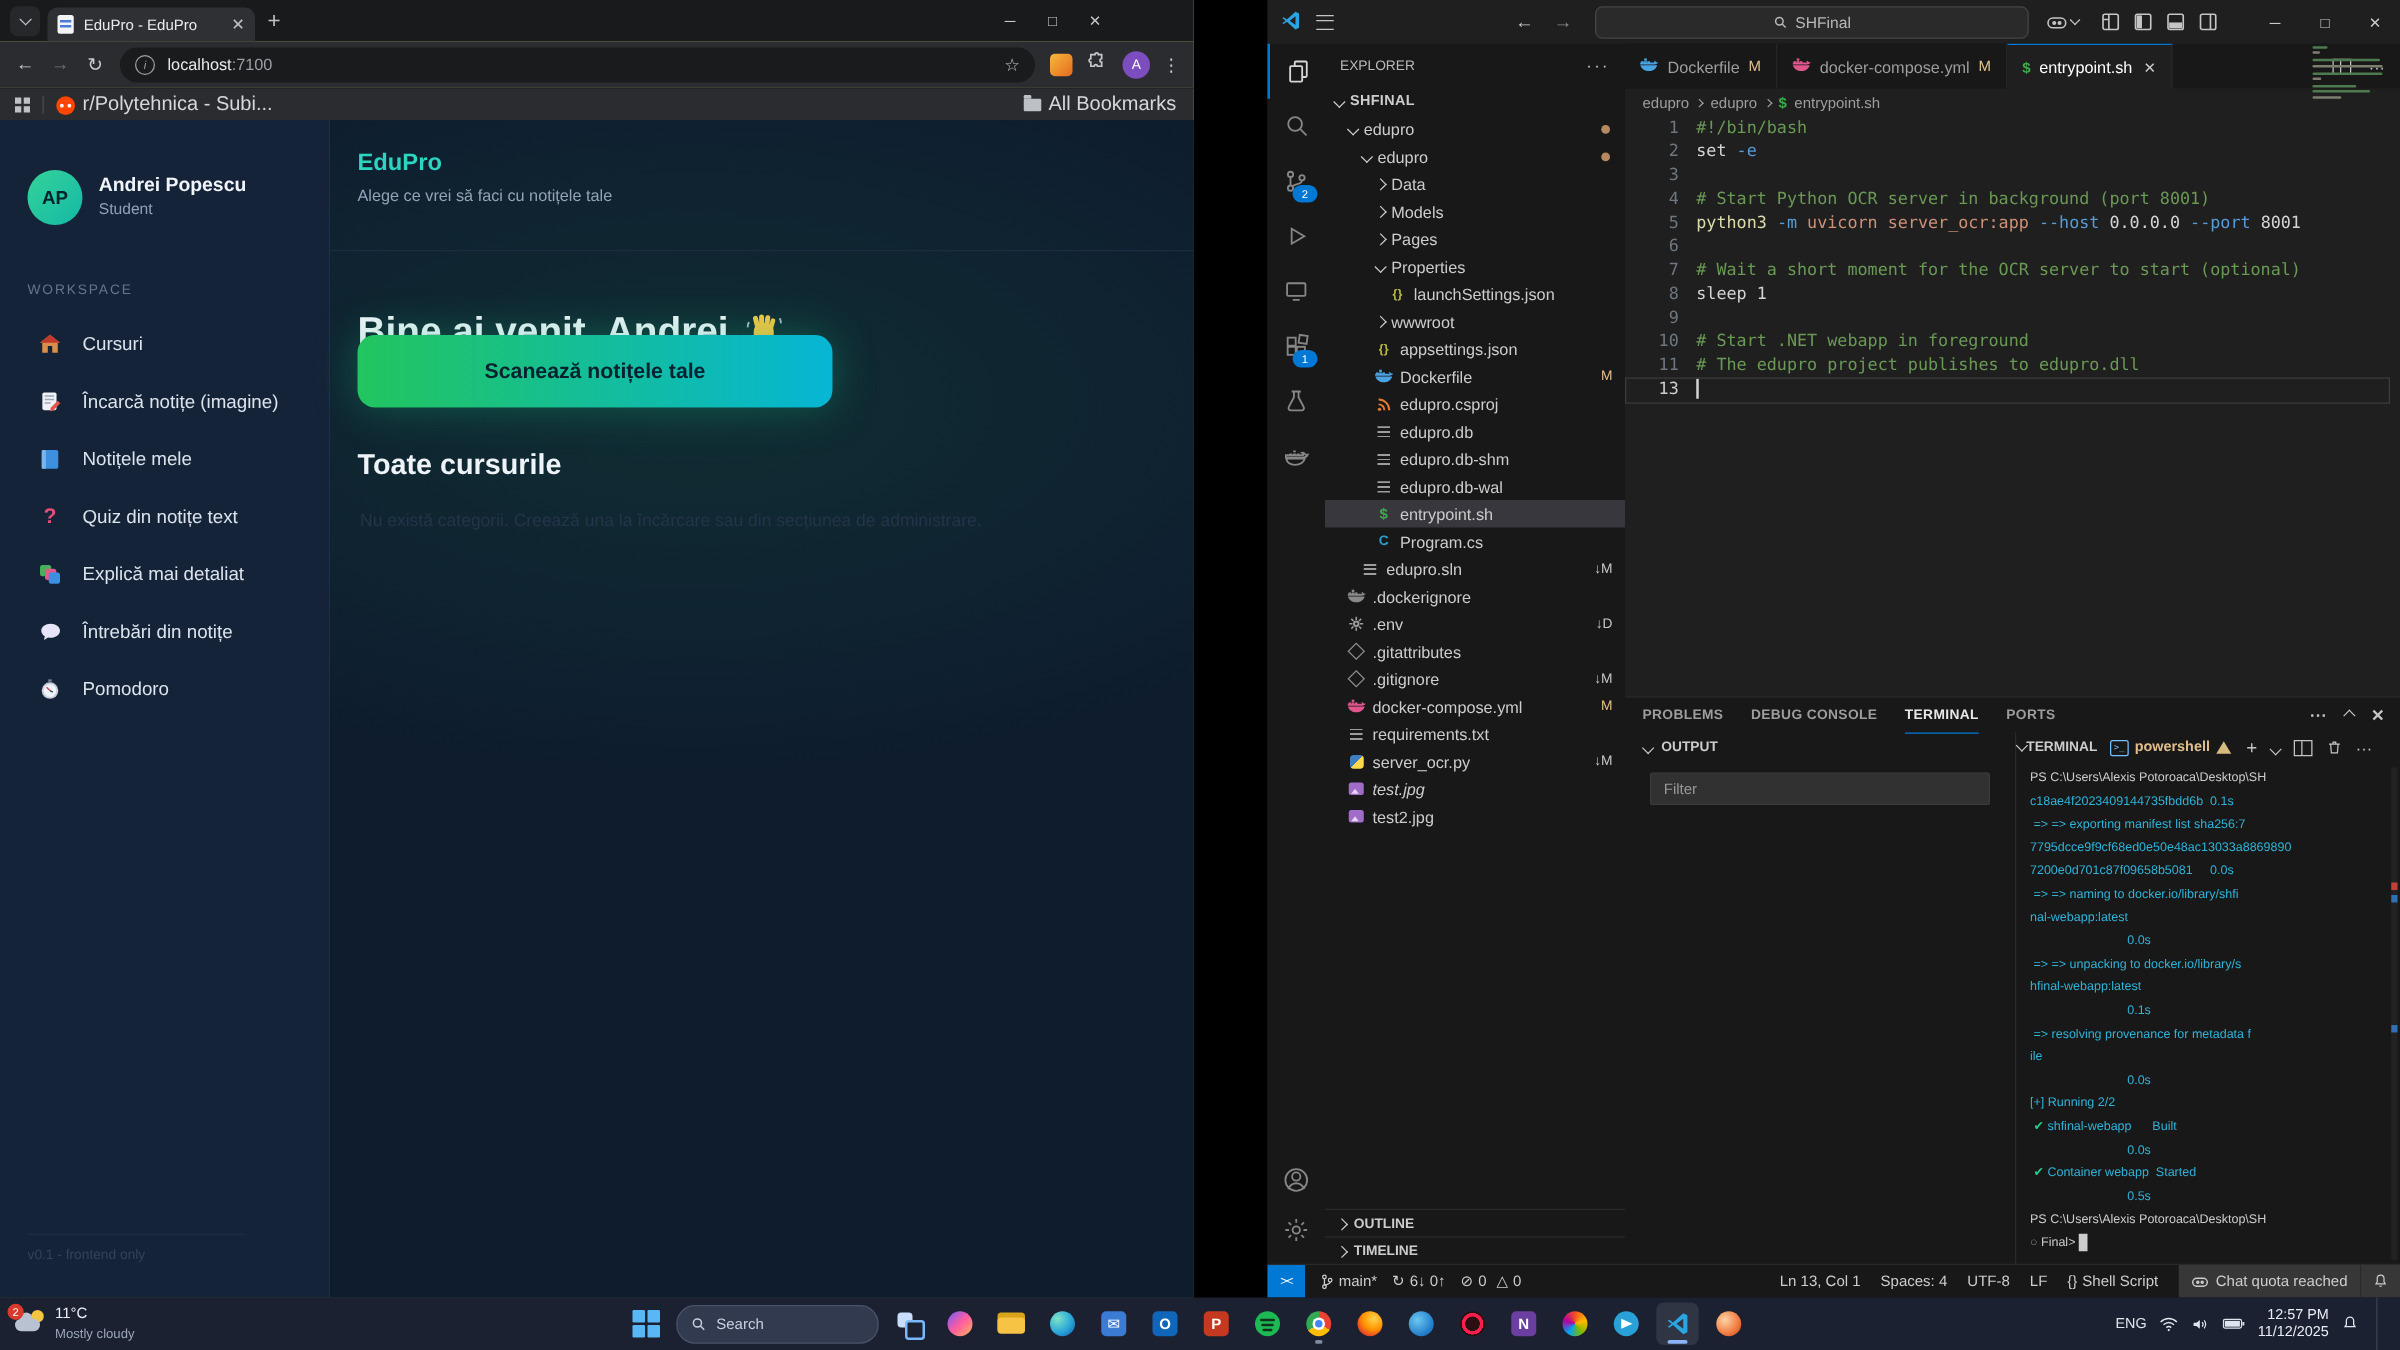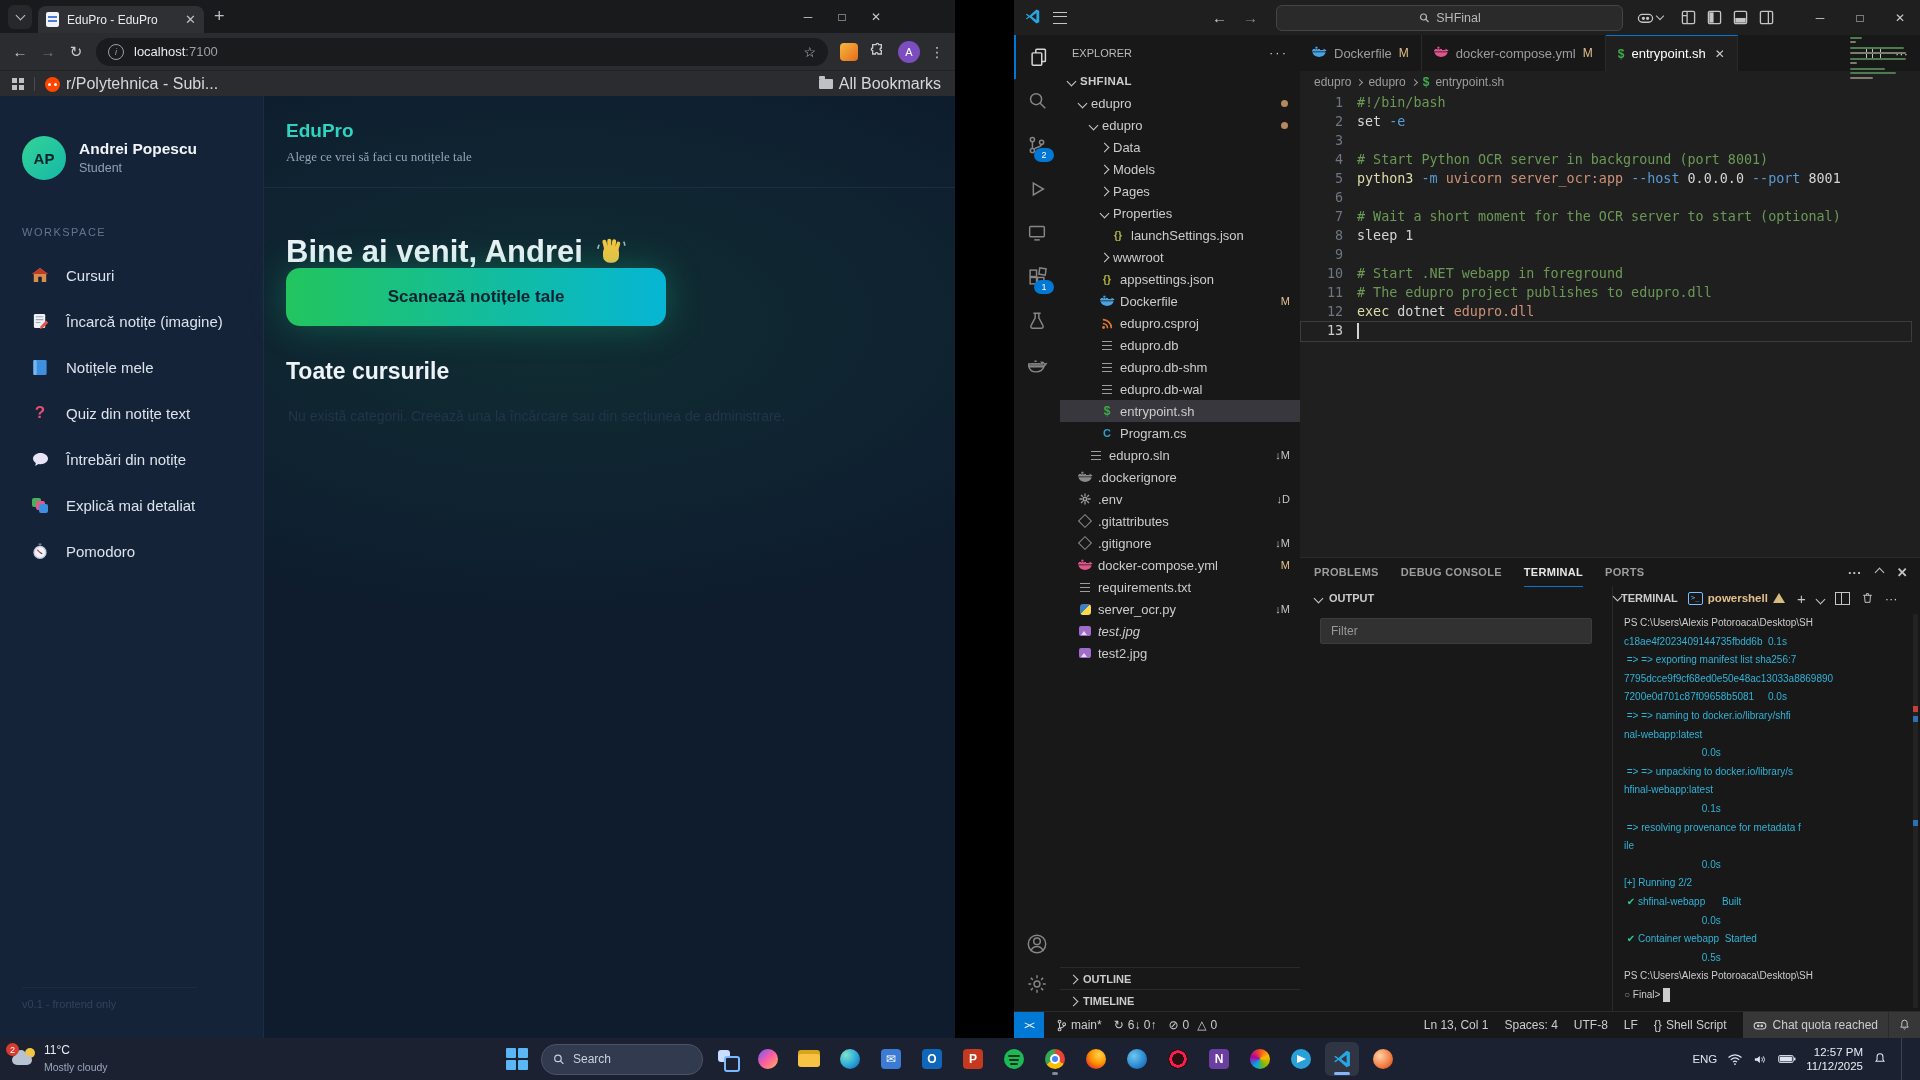--- a/index.html
+++ b/index.html
@@ -52,21 +52,21 @@
   .user .nm span{color:#8fa1b6;font-size:12.5px;}
   .ws-label{color:#64748b;font-size:11px;letter-spacing:1.5px;margin:46px 0 0 22px;}
   .nav{margin-top:14px;}
   .nav-item{display:flex;align-items:center;height:46px;padding-left:30px;color:#dbe3ec;font-size:15px;}
   .nav-ic{width:20px;height:20px;margin-right:16px;display:flex;align-items:center;justify-content:center;flex:none;}
   .ver{position:absolute;left:22px;bottom:28px;color:#31425a;font-size:11px;border-top:1px solid #1d2c42;padding-top:10px;width:175px;}
   #main{position:absolute;left:264px;top:0;right:0;bottom:0;
      background:radial-gradient(620px 300px at 42% 24%,rgba(34,197,94,.10),rgba(0,0,0,0)),#0e1c2e;}
   .mhead{padding:24px 0 0 22px;border-bottom:1px solid #1d2c42;padding-bottom:18px;}
   .mhead h1{margin:0;color:#2dd4bf;font-size:19px;}
-  .mhead p{margin:7px 0 4px 0;color:#93a3b8;font-size:13px;font-family:Liberation Serif, serif;}
+  .mhead p{margin:7px 0 18px 0;color:#93a3b8;font-size:13px;}
   .welcome{display:flex;align-items:center;color:#eef3f8;font-size:31px;font-weight:bold;margin:46px 0 0 22px;}
   .scanbtn{position:absolute;left:22px;top:172px;width:380px;height:58px;border:none;border-radius:14px;
      background:linear-gradient(90deg,#22c55e,#06b6d4);color:#07222e;font-size:17px;font-weight:bold;
      font-family:"Liberation Sans",sans-serif;box-shadow:0 0 34px rgba(16,185,129,.35);}
   .courses-h{position:absolute;left:22px;top:262px;color:#eef3f8;font-size:23px;font-weight:bold;}
   .courses-empty{position:absolute;left:24px;top:312px;color:#24344a;font-size:14px;}
   
   #vscode{position:absolute;left:1014px;top:0;width:906px;height:1038px;background:#181818;color:#cccccc;font-size:13px;}
   #vtitle{position:absolute;left:0;top:0;right:0;height:35px;background:#1f1f1f;border-bottom:1px solid #2a2a2a;display:flex;align-items:center;}
   .vlogo{margin-left:10px;}
@@ -276,35 +276,35 @@
             <span>Notițele mele</span>
           </div>
           <div class="nav-item">
             <span class="nav-ic">
               <span style="color:#e34f77;font-weight:bold;font-size:17px;">?</span>
             </span>
             <span>Quiz din notițe text</span>
           </div>
           <div class="nav-item">
             <span class="nav-ic">
-              <svg width="17" height="15" viewBox="0 0 18 16">
-                <path d="M9 1C4.6 1 1 3.7 1 7c0 1.9 1.2 3.6 3 4.7L3.4 15l3.4-2.3c.7.2 1.4.3 2.2.3 4.4 0 8-2.7 8-6S13.4 1 9 1z" fill="#e8e4f8"></path>
-              </svg>
-            </span>
-            <span>Întrebări din notițe</span>
-          </div>
-          <div class="nav-item">
-            <span class="nav-ic">
               <span style="position:relative;width:16px;height:16px;display:inline-block;">
                 <i style="position:absolute;left:0;top:1px;width:9px;height:9px;background:#46b05c;border-radius:2px;"></i>
                 <i style="position:absolute;left:4px;top:4px;width:9px;height:9px;background:#e35a8a;border-radius:2px;"></i>
                 <i style="position:absolute;left:7px;top:7px;width:9px;height:9px;background:#3d8fe0;border-radius:2px;"></i>
               </span>
             </span>
             <span>Explică mai detaliat</span>
+          </div>
+          <div class="nav-item">
+            <span class="nav-ic">
+              <svg width="17" height="15" viewBox="0 0 18 16">
+                <path d="M9 1C4.6 1 1 3.7 1 7c0 1.9 1.2 3.6 3 4.7L3.4 15l3.4-2.3c.7.2 1.4.3 2.2.3 4.4 0 8-2.7 8-6S13.4 1 9 1z" fill="#e8e4f8"></path>
+              </svg>
+            </span>
+            <span>Întrebări din notițe</span>
           </div>
           <div class="nav-item">
             <span class="nav-ic">
               <svg width="16" height="17" viewBox="0 0 16 18">
                 <rect x="6.5" y="0.5" width="3" height="2" fill="#7a7f93"></rect>
                 <circle cx="8" cy="10" r="7" fill="#c9cede"></circle>
                 <circle cx="8" cy="10" r="5.4" fill="#f2f3f8"></circle>
                 <path d="M8 10L5 7.2" stroke="#d6455a" stroke-width="1.3"></path>
                 <path d="M8 10l2.4 1.3" stroke="#394054" stroke-width="1.2"></path>
               </svg>
@@ -764,24 +764,20 @@
           <span class="ln">9</span>
           <span class="ct"></span>
         </div>
         <div class="code-line">
           <span class="ln">10</span>
           <span class="ct"><span class="tk-comment"># Start .NET webapp in foreground</span></span>
         </div>
         <div class="code-line">
           <span class="ln">11</span>
           <span class="ct"><span class="tk-comment"># The edupro project publishes to edupro.dll</span></span>
-        </div>
-        <div class="code-line">
-          <span class="ln">12</span>
-          <span class="ct"><span class="tk-cmd">exec</span><span class="tk-plain"> </span><span class="tk-plain">dotnet</span><span class="tk-plain"> </span><span class="tk-str">edupro.dll</span></span>
         </div>
         <div class="code-line cur">
           <span class="ln">13</span>
           <span class="ct"><span class="cursor-bar"></span></span>
         </div>
       </div>
     <div id="minimap">
         <div class="mm-bar" style="width: 11.55px; background: rgb(78, 122, 80);"></div>
         <div class="mm-bar" style="width: 6.3px; background: rgb(125, 125, 111);"></div>
         <div class="mm-bar" style="height: 0px; margin-bottom: 4.2px;"></div>

